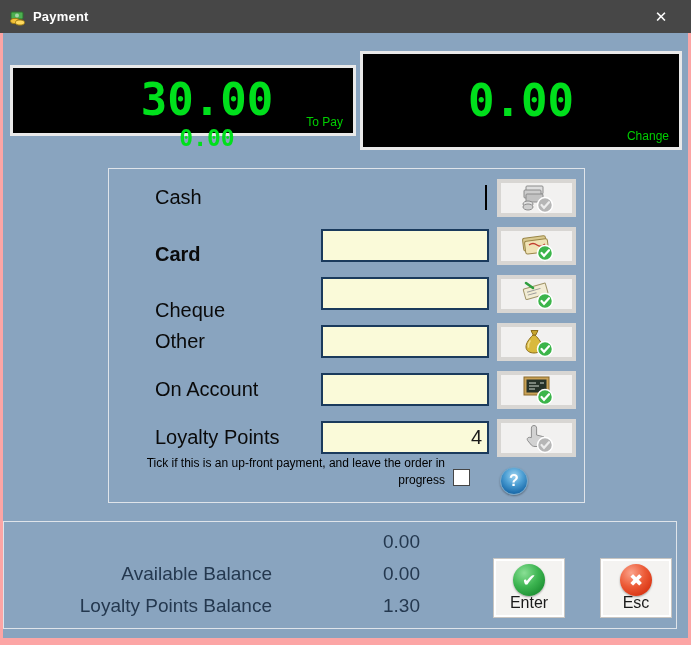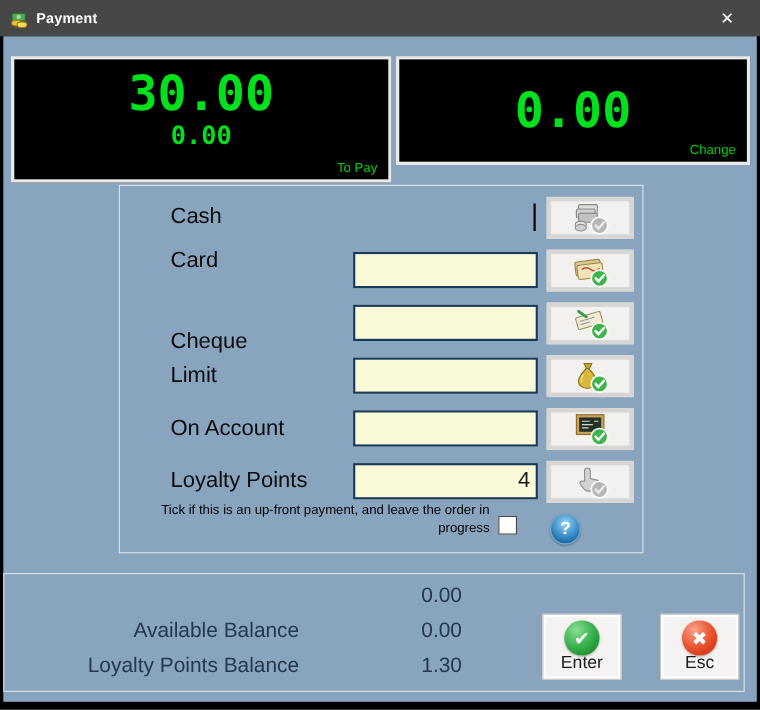--- a/index.html
+++ b/index.html
@@ -1,34 +1,34 @@
 <!DOCTYPE html>
 <html><head>
 <meta charset="utf-8">
 <style>
   * { margin:0; padding:0; box-sizing:border-box; }
   html,body { background:#2b2b2b; }
   body { font-family:"Liberation Sans", sans-serif; }
 
-  .window { position:relative; width:691px; height:645px; background:#000000; overflow:hidden; }
+  .window { position:relative; width:691px; height:645px; background:#fca5a5; overflow:hidden; }
 
   
   .titlebar { position:absolute; left:0; top:0; width:691px; height:33px; background:#474747; }
   .title-icon { position:absolute; left:9px; top:8px; width:18px; height:18px; }
   .title-text { position:absolute; left:33px; top:0; height:33px; line-height:33px;
                 color:#ffffff; font-size:13px; font-weight:bold; letter-spacing:.2px; }
   .close-btn { position:absolute; right:8px; top:0; width:44px; height:33px; display:flex;
                align-items:center; justify-content:center; color:#ffffff; font-size:15px; cursor:default; }
 
   
   .client { position:absolute; left:3px; top:33px; width:685px; height:605px; background:#89a4bf; }
 
   
   .display-frame { position:absolute; background:#000; border:3px solid #e9e9e9; }
-  .display-left  { left:7px;  top:18px; width:346px; height:115px; }
+  .display-left  { left:7px;  top:32px; width:346px; height:71px;padding-left:24px; }
   .display-right { left:357px; top:18px; width:322px; height:99px; }
   .led-big { position:absolute; width:100%; text-align:center; color:#00e01c;
              font-family:"DejaVu Sans Mono", monospace; font-weight:bold; font-size:44px; }
   .led-sub { position:absolute; width:100%; text-align:center; color:#00e01c;
              font-family:"DejaVu Sans Mono", monospace; font-weight:bold; font-size:23px; }
   .led-label { position:absolute; right:10px; bottom:4px; color:#00cf00; font-size:12px; }
 
   
   .pay-group { position:absolute; left:105px; top:135px; width:477px; height:335px;
                border:1px solid #dfe4ea; }
@@ -114,21 +114,21 @@
         <rect x="6" y="4" width="17" height="8" rx="1" fill="#dedede" stroke="#8c8c8c"></rect>
         <rect x="4" y="8" width="17" height="8" rx="1" fill="#cdcdcd" stroke="#8c8c8c"></rect>
         <rect x="6" y="12" width="17" height="8" rx="1" fill="#c2c2c2" stroke="#8c8c8c"></rect>
         <ellipse cx="8" cy="22" rx="5" ry="3" fill="#e0e0e0" stroke="#8c8c8c"></ellipse>
         <ellipse cx="8" cy="25" rx="5" ry="3" fill="#cfcfcf" stroke="#8c8c8c"></ellipse>
         <circle cx="25" cy="23" r="7.5" fill="#b6b6b6" stroke="#fff" stroke-width="1.5"></circle>
         <path d="M21.5 23 l2.5 2.8 l5-5.6" stroke="#ececec" stroke-width="2.2" fill="none" stroke-linecap="round"></path>
       </svg>
     </div>
 
-    <div class="pay-label" style="top:188px;">Card</div>
+    <div class="pay-label" style="top:205px;font-weight:bold;">Card</div>
     <input class="pay-input" style="top: 196px;" value="">
     <div class="icon-btn" style="top:194px;">
       <svg width="34" height="32" viewBox="0 0 34 32">
         <rect x="3" y="7" width="23" height="13" rx="2" fill="#d9c98f" stroke="#9a8648" transform="rotate(-7 14 13)"></rect>
         <rect x="5" y="10" width="23" height="13" rx="2" fill="#f0e3b6" stroke="#9a8648" transform="rotate(-7 16 16)"></rect>
         <path d="M9 15 q4-3 8 0 t8-1" stroke="#c23b2e" stroke-width="1.3" fill="none"></path>
         <circle cx="25" cy="23" r="7.5" fill="#3cb54a" stroke="#fff" stroke-width="1.5"></circle>
         <path d="M21.5 23 l2.5 2.8 l5-5.6" stroke="#fff" stroke-width="2.2" fill="none" stroke-linecap="round"></path>
       </svg>
     </div>
@@ -141,21 +141,21 @@
           <rect x="4" y="8" width="23" height="11" rx="1" fill="#f2ecd4" stroke="#a09468"></rect>
           <line x1="7" y1="12" x2="21" y2="12" stroke="#9a9a9a"></line>
           <line x1="7" y1="15" x2="16" y2="15" stroke="#9a9a9a"></line>
         </g>
         <path d="M6 5 l7 5" stroke="#2f9e3f" stroke-width="2.6" stroke-linecap="round"></path>
         <circle cx="25" cy="23" r="7.5" fill="#3cb54a" stroke="#fff" stroke-width="1.5"></circle>
         <path d="M21.5 23 l2.5 2.8 l5-5.6" stroke="#fff" stroke-width="2.2" fill="none" stroke-linecap="round"></path>
       </svg>
     </div>
 
-    <div class="pay-label" style="top:292px;">Limit</div>
+    <div class="pay-label" style="top:292px;">Other</div>
     <input class="pay-input" style="top: 292px;" value="">
     <div class="icon-btn" style="top:290px;">
       <svg width="34" height="32" viewBox="0 0 34 32">
         <path d="M13 9 C9 13 6 17 6 21 c0 4 4 6 8 6 s8-2 8-6 c0-4-3-8-7-12 z" fill="#d9b93c" stroke="#8a6d1d"></path>
         <path d="M11 4.5 l7 0 l-2.2 4.5 l-2.6 0 z" fill="#c7a52e" stroke="#8a6d1d"></path>
         <path d="M10 15 c-1.5 2-2 4-1.5 6" stroke="#f0dd8a" stroke-width="1.6" fill="none" stroke-linecap="round"></path>
         <circle cx="25" cy="23" r="7.5" fill="#3cb54a" stroke="#fff" stroke-width="1.5"></circle>
         <path d="M21.5 23 l2.5 2.8 l5-5.6" stroke="#fff" stroke-width="2.2" fill="none" stroke-linecap="round"></path>
       </svg>
     </div>

